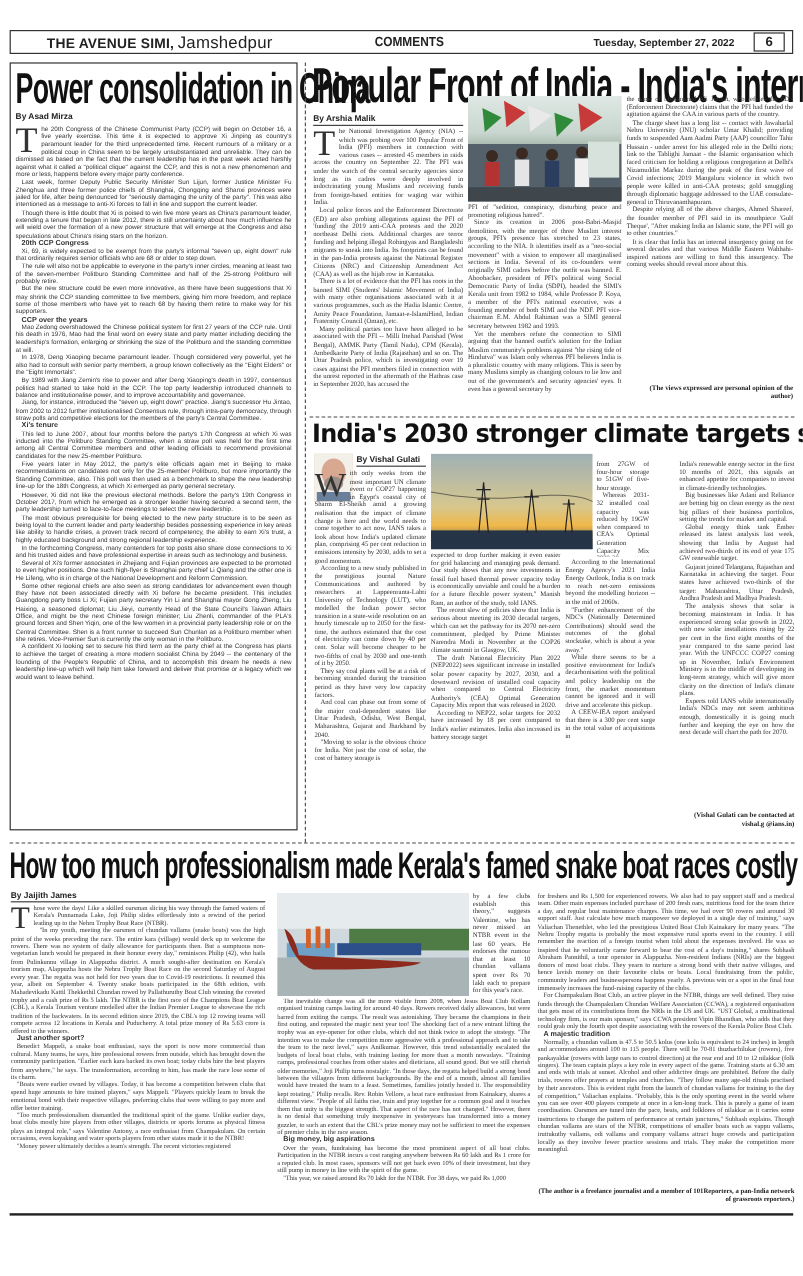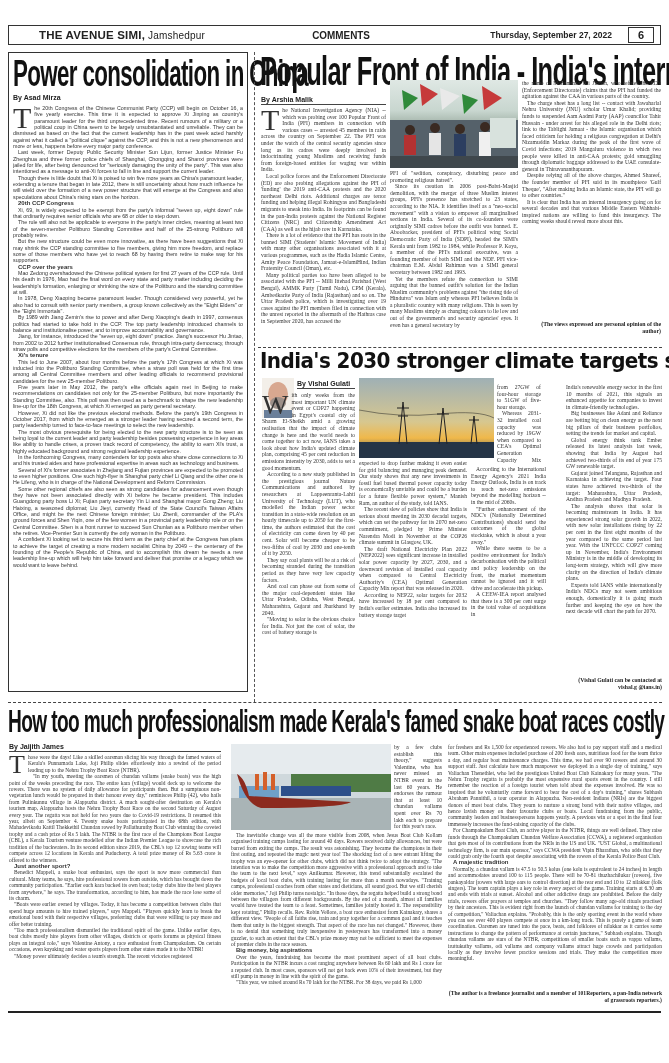--- a/index.html
+++ b/index.html
@@ -4,21 +4,21 @@
 <style>
   * { box-sizing: border-box; margin: 0; padding: 0; }
   html, body { width: 669px; height: 1063px; background: #fff; overflow: hidden; }
   body { font-family: "Liberation Serif", serif; color: #222; position: relative; }
   .masthead {
     position: absolute; left: 8px; top: 25px; width: 653px; height: 20px;
     border: 1px solid #333; display: flex; align-items: center;
     font-family: "Liberation Sans", sans-serif;
   }
   .mh-paper { margin-left: 30px; font-weight: bold; font-size: 11.5px; letter-spacing: 0.2px; }
-  .mh-city { font-weight: normal; font-size: 10px; margin-left: 3px; }
+  .mh-city { font-weight: normal; font-size: 14px; margin-left: 3px; }
   .mh-section { position: absolute; left: 300px; font-weight: bold; font-size: 11px; transform: scaleX(0.9); }
   .mh-date { position: absolute; right: 48px; font-size: 8.5px; font-weight: bold; }
   .mh-page { position: absolute; right: 6px; top: 1px; width: 26px; height: 16px; border: 1px solid #333;
     font-weight: bold; font-size: 11px; text-align: center; line-height: 15px; }
 
   .headline { font-family: "Liberation Sans", sans-serif; font-weight: bold; color: #111;
     white-space: nowrap; transform-origin: left top; letter-spacing: -1px; }
   .cond { transform: scaleX(0.62); }
   .byline { font-family: "Liberation Sans", sans-serif; font-weight: bold; font-size: 7px; }
   .text { font-size: 5.6px; line-height: 6.6px; text-align: justify; color: #333; }
@@ -38,21 +38,21 @@
   .col { position: absolute; }
   .photo { position: absolute; overflow: hidden; }
   .bottom-rule { position: absolute; left: 8px; top: 1011px; width: 653px; border-top: 2px solid #222; }
 </style>
 </head>
 <body>
 
 <div class="masthead">
   <span class="mh-paper"><span>THE AVENUE SIMI,</span><span class="mh-city">Jamshedpur</span></span>
   <span class="mh-section">COMMENTS</span>
-  <span class="mh-date">Thursday, September 27, 2022</span>
+  <span class="mh-date">Tuesday, September 27, 2022</span>
   <span class="mh-page">6</span>
 </div>
 
 <div class="china-box">
   <div style="height:36px;overflow:visible;">
     <div class="headline cond" style="font-size:36px;line-height:38px;width:380px;">Power consolidation in China</div>
   </div>
   <div class="byline" style="margin-top:3px;">By Asad Mirza</div>
   <div class="text china-sans" style="margin-top:4px;height:585px;overflow:hidden;">
     <span class="dropcap" style="font-family:'Liberation Serif',serif;">T</span>

